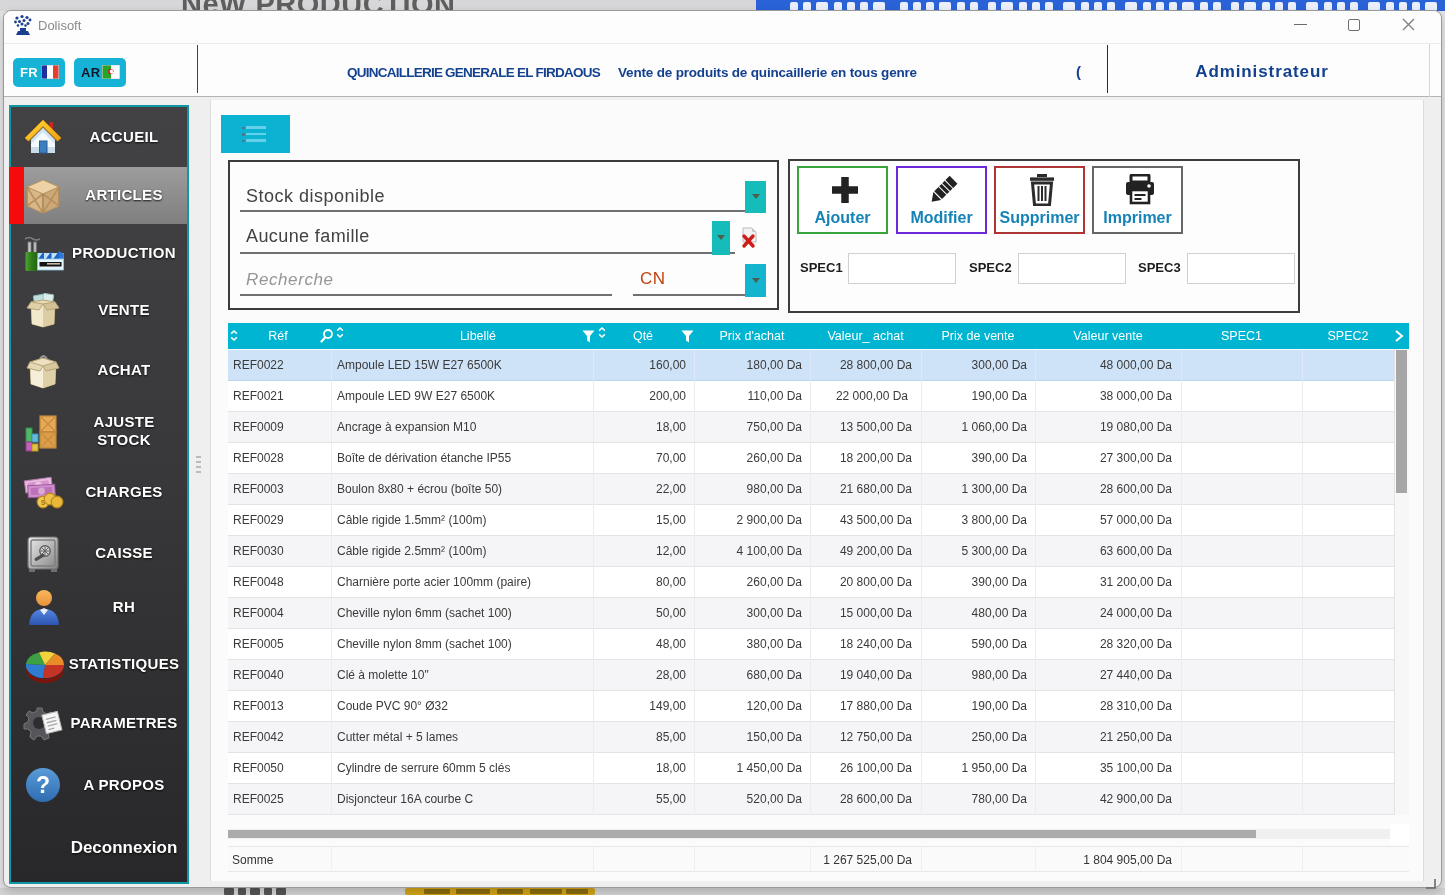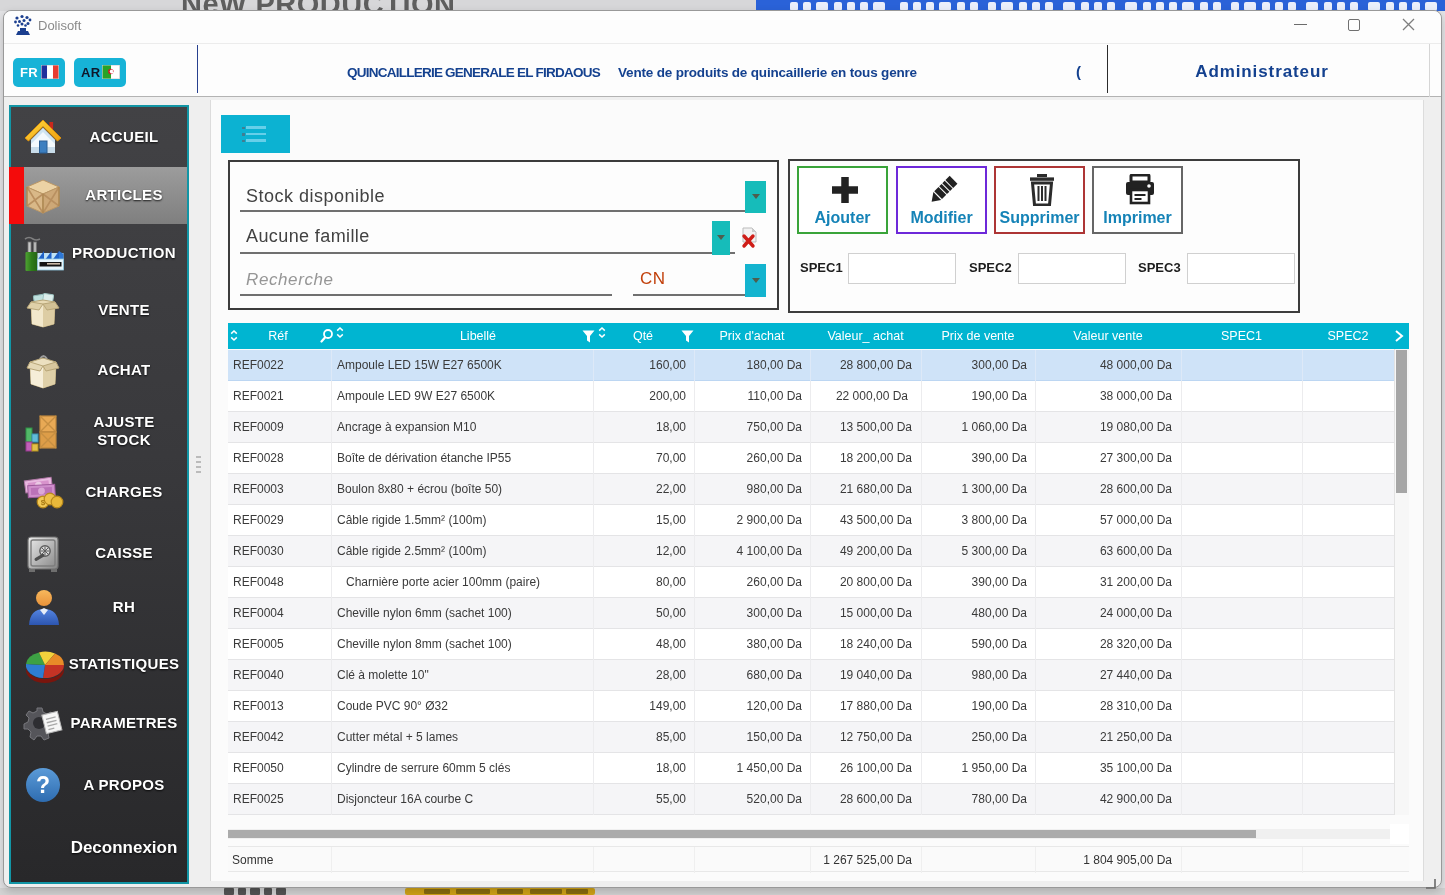--- a/index.html
+++ b/index.html
@@ -554,21 +554,21 @@
 <div class="trow" style="top:567px;">
     <div class="csep" style="left:103px;"></div>
     <div class="csep" style="left:365px;"></div>
     <div class="csep" style="left:466px;"></div>
     <div class="csep" style="left:582px;"></div>
     <div class="csep" style="left:693px;"></div>
     <div class="csep" style="left:807px;"></div>
     <div class="csep" style="left:953px;"></div>
     <div class="csep" style="left:1074px;"></div>
   <div class="cell" style="left:5px;width:95px;">REF0048</div>
-  <div class="cell" style="left:118px;width:250px;">Charnière porte acier 100mm (paire)</div>
+  <div class="cell" style="left:109px;width:250px;">Charnière porte acier 100mm (paire)</div>
   <div class="cell cr" style="left:367px;width:91px;">80,00</div>
   <div class="cell cr" style="left:468px;width:106px;">260,00 Da</div>
   <div class="cell cr" style="left:584px;width:100px;">20 800,00 Da</div>
   <div class="cell cr" style="left:699px;width:100px;">390,00 Da</div>
   <div class="cell cr" style="left:815px;width:129px;">31 200,00 Da</div>
   </div>
 <div class="trow" style="top:598px;background:#f5f5f7;">
     <div class="csep" style="left:103px;"></div>
     <div class="csep" style="left:365px;"></div>
     <div class="csep" style="left:466px;"></div>

